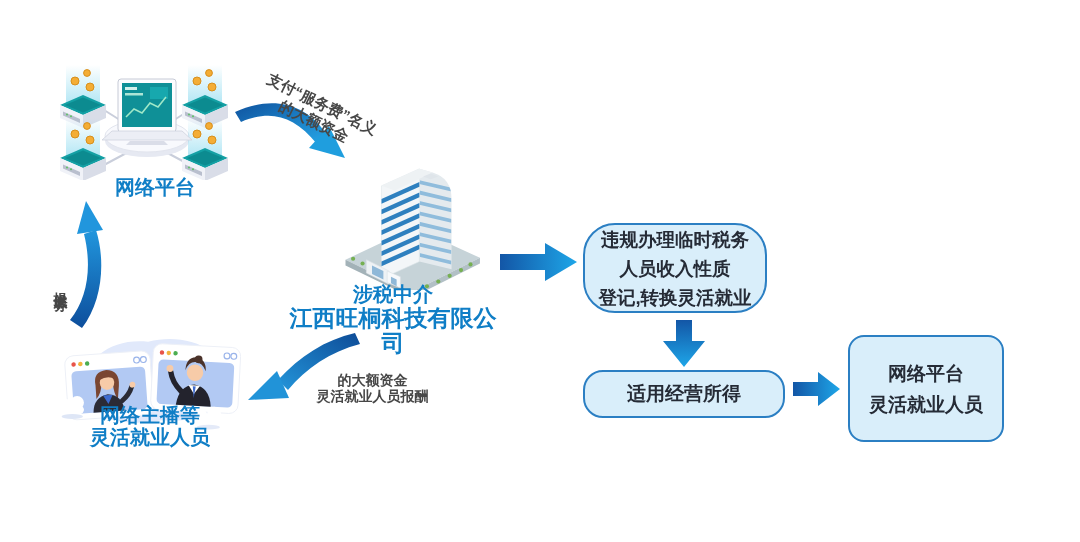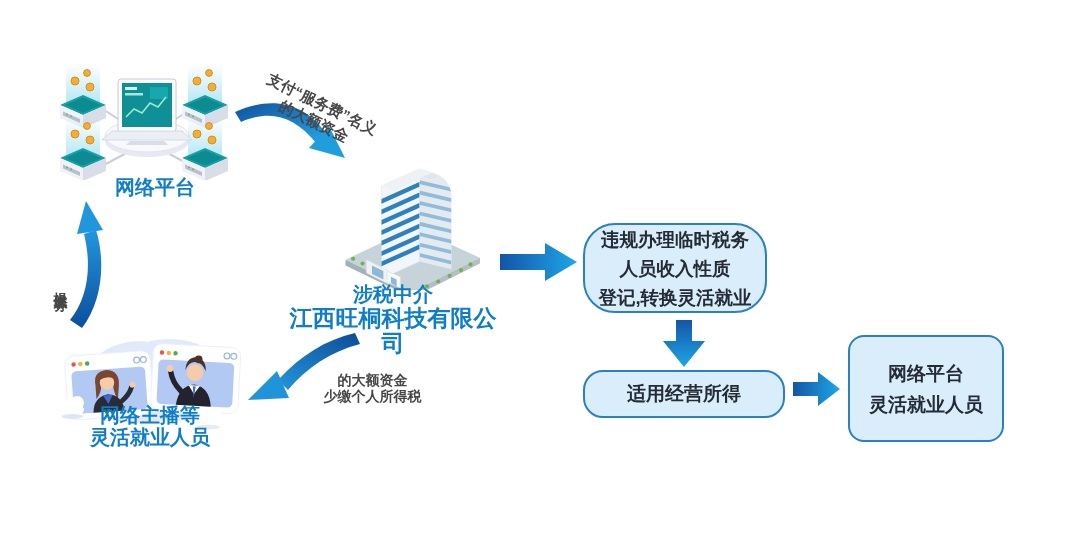--- a/index.html
+++ b/index.html
@@ -180,21 +180,21 @@
       <stop offset="0" stop-color="#0e4c97"></stop>
           <stop offset="1" stop-color="#2395da"></stop>
         </linearGradient>
       </defs>
     <path d="M115,5 C85,12 60,28 38,52 L48,62 C66,40 90,24 120,16 Z" fill="url(#g5)"></path>
     <polygon points="37,43 49,70 8,72" fill="#2193d8"></polygon>
   </svg>
 
   <div class="abs annot" style="left:305px;top:373px;width:135px;font-size:14px;line-height:15.5px;">
     <span>的大额资金</span><br>
-    <span>少缴个人所得税</span>
+    <span>灵活就业人员报酬</span>
   </div>
 
   <svg class="abs" style="left:68px;top:196px;" width="48" height="142" viewBox="0 0 48 142">
     <defs>
         <linearGradient id="g6" x1="0" y1="1" x2="0" y2="0">
       <stop offset="0" stop-color="#0d4e9c"></stop>
           <stop offset="1" stop-color="#2196dd"></stop>
         </linearGradient>
       </defs>
     <path d="M14,132 C34,106 38,66 28,34 L16,38 C24,70 20,102 2,124 Z" fill="url(#g6)"></path>

